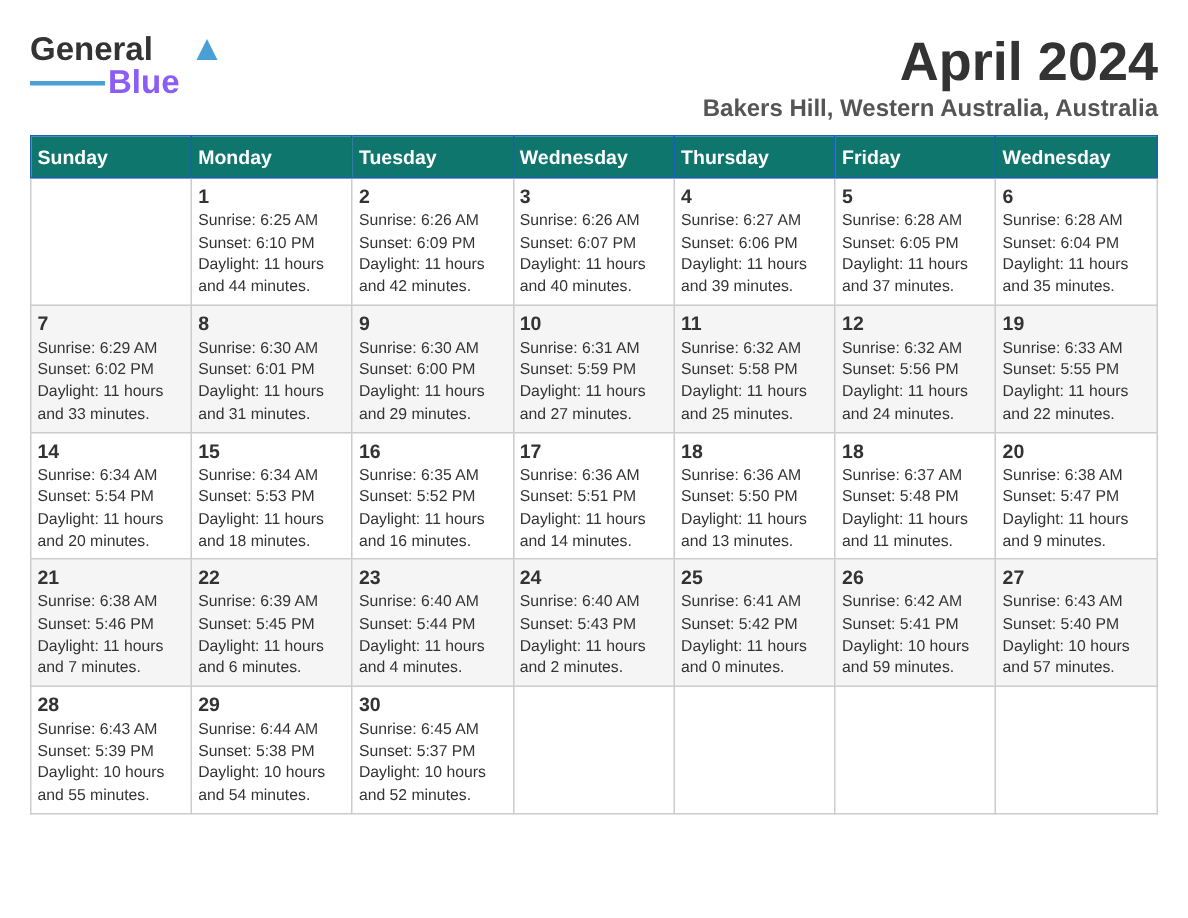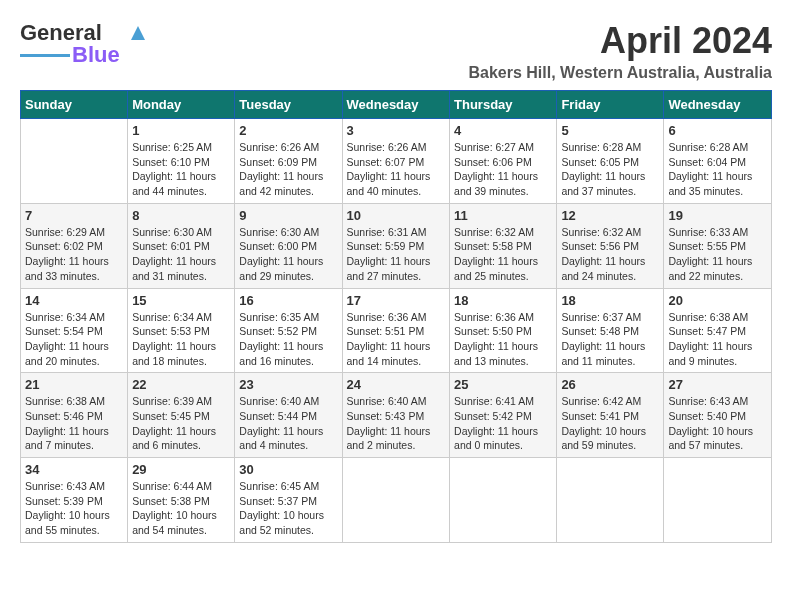--- a/index.html
+++ b/index.html
@@ -223,21 +223,21 @@
           <span class="day-num">26</span>
           <div class="day-info">Sunrise: 6:42 AM<br>Sunset: 5:41 PM<br>Daylight: 10 hours<br>and 59 minutes.</div>
         </td>
         <td>
           <span class="day-num">27</span>
           <div class="day-info">Sunrise: 6:43 AM<br>Sunset: 5:40 PM<br>Daylight: 10 hours<br>and 57 minutes.</div>
         </td>
       </tr>
       <tr>
         <td>
-          <span class="day-num">34</span>
+          <span class="day-num">28</span>
           <div class="day-info">Sunrise: 6:43 AM<br>Sunset: 5:39 PM<br>Daylight: 10 hours<br>and 55 minutes.</div>
         </td>
         <td>
           <span class="day-num">29</span>
           <div class="day-info">Sunrise: 6:44 AM<br>Sunset: 5:38 PM<br>Daylight: 10 hours<br>and 54 minutes.</div>
         </td>
         <td>
           <span class="day-num">30</span>
           <div class="day-info">Sunrise: 6:45 AM<br>Sunset: 5:37 PM<br>Daylight: 10 hours<br>and 52 minutes.</div>
         </td>

